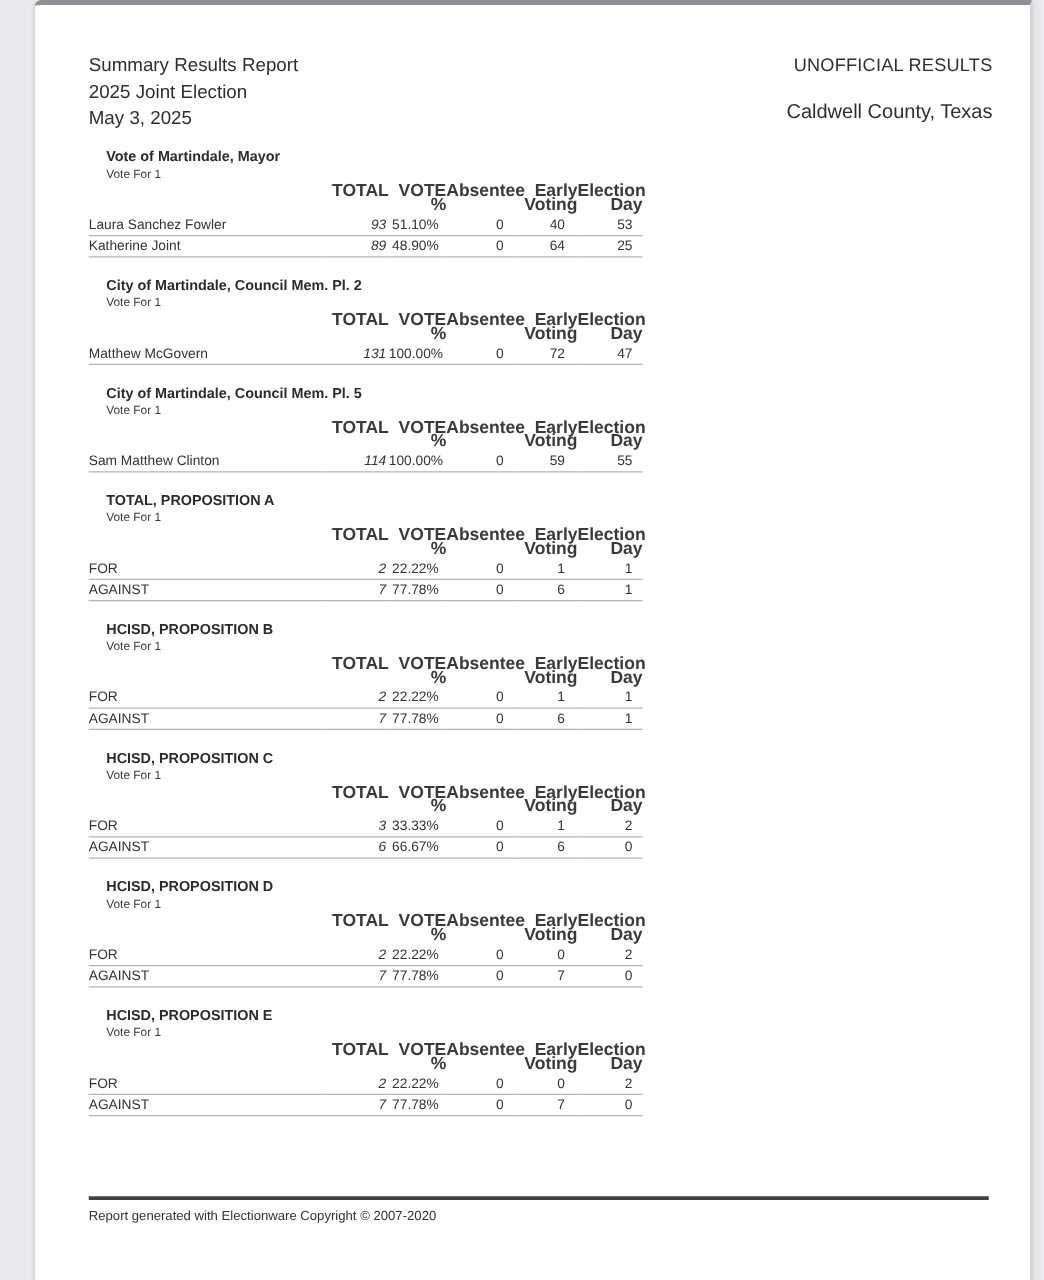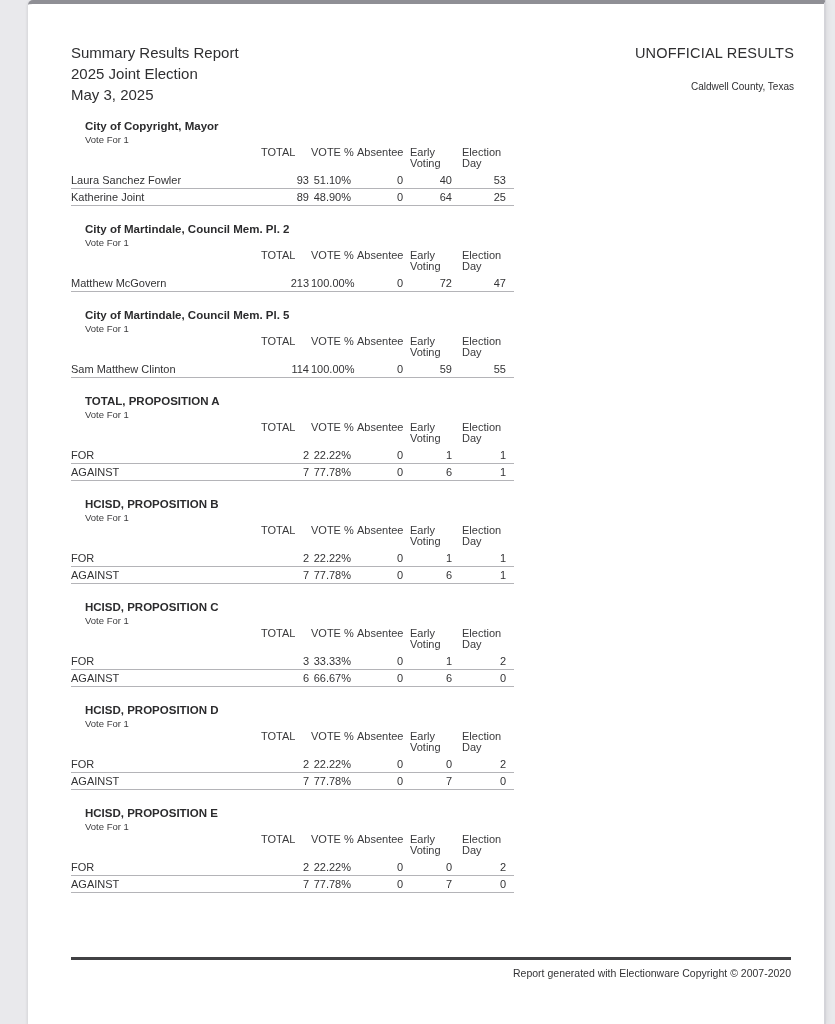--- a/index.html
+++ b/index.html
@@ -19,74 +19,74 @@
     border-top:4px solid #8f8f95;
     border-right:2px solid #d4d4d9;
     border-radius:5px 2px 0 0;
     box-shadow:-1px 1px 3px rgba(0,0,0,0.08), 2px 0 5px rgba(0,0,0,0.05);
     margin-left:16px;
   }
   .report-header { position:relative; padding:38px 0 0 43px; }
   .title-block div { font-size:15px; line-height:21px; color:#2f2f31; }
   .header-right { position:absolute; top:41px; right:30px; text-align:right; color:#2f2f31; }
   .unofficial { font-size:14.5px; letter-spacing:0.2px; }
-  .county { font-size:10px; margin-top:20px; }
+  .county { font-size:16px; margin-top:20px; }
 
   .contest-list { margin-left:43px; width:446px; }
   .contest { margin-top:17px; }
   .contest:first-child { margin-top:15px; }
   .contest-title { margin-left:14px; font-size:11.5px; font-weight:bold; line-height:13px; color:#2b2b2d; }
   .vote-for { margin-left:14px; font-size:9.5px; line-height:10px; margin-top:2px; color:#3a3a3c; }
 
   table.results { border-collapse:collapse; table-layout:fixed; width:443px; margin-top:2px; }
   table.results th {
-    font-weight:normal; font-size:11px; line-height:11px;
-    text-align:left; vertical-align:top; padding:0 0 3px 0; color:#3a3a3c;
+    font-weight:bold; font-size:14px; line-height:11px;
+    text-align:right; vertical-align:top; padding:0 0 3px 0; color:#3a3a3c;
   }
   table.results th .l2 { display:block; }
   table.results tbody td {
     font-size:11px; line-height:12px;
     border-bottom:1px solid #b4b4b8;
     padding:2px 0 2px; color:#333335;
   }
   td.name { text-align:left; }
   td.num { text-align:right; }
-  .c-total { padding-right:2px !important; }
+  .c-total { padding-right:2px !important;font-style:italic; }
   .c-pct   { padding-right:6px !important; }
   .c-abs   { padding-right:7px !important; }
   .c-early { padding-right:10px !important; }
   .c-eday  { padding-right:8px !important; }
 
   .report-footer { position:absolute; left:43px; top:953px; width:720px; font-size:11px; color:#333335; }
   .footer-rule { height:3px; background:#414144; }
   .footer-row { display:flex; justify-content:space-between; margin-top:5px; }
   .footer-left .time { margin-left:18px; }
   .page-number { margin-right:26px; }
-  .generated { margin-top:7px; font-size:10.5px;text-align:right; }
+  .generated { margin-top:7px; font-size:10.5px; }
 </style>
 </head>
 <body>
 
 <div class="paper">
 
   <div class="report-header">
     <div class="title-block">
       <div>Summary Results Report</div>
       <div>2025 Joint Election</div>
       <div>May 3, 2025</div>
     </div>
     <div class="header-right">
       <div class="unofficial">UNOFFICIAL RESULTS</div>
       <div class="county">Caldwell County, Texas</div>
     </div>
   </div>
 
   <div class="contest-list">
   <section class="contest">
-    <h2 class="contest-title">City of Copyright, Mayor</h2>
+    <h2 class="contest-title">Vote of Martindale, Mayor</h2>
     <div class="vote-for">Vote For 1</div>
     <table class="results">
       <colgroup>
         <col style="width:190px">
             <col style="width:50px">
             <col style="width:46px">
         <col style="width:53px">
             <col style="width:52px">
             <col style="width:52px">
       </colgroup>
@@ -140,21 +140,21 @@
           <th>TOTAL</th>
           <th>VOTE %</th>
           <th>Absentee</th>
           <th><span class="l1">Early</span><span class="l2">Voting</span></th>
           <th><span class="l1">Election</span><span class="l2">Day</span></th>
         </tr>
       </thead>
       <tbody>
   <tr class="result-row">
     <td class="name">Matthew McGovern</td>
-    <td class="num c-total">213</td>
+    <td class="num c-total">131</td>
     <td class="num c-pct">100.00%</td>
     <td class="num c-abs">0</td>
     <td class="num c-early">72</td>
     <td class="num c-eday">47</td>
   </tr>
 </tbody>
     </table>
   </section>
 
   <section class="contest">

